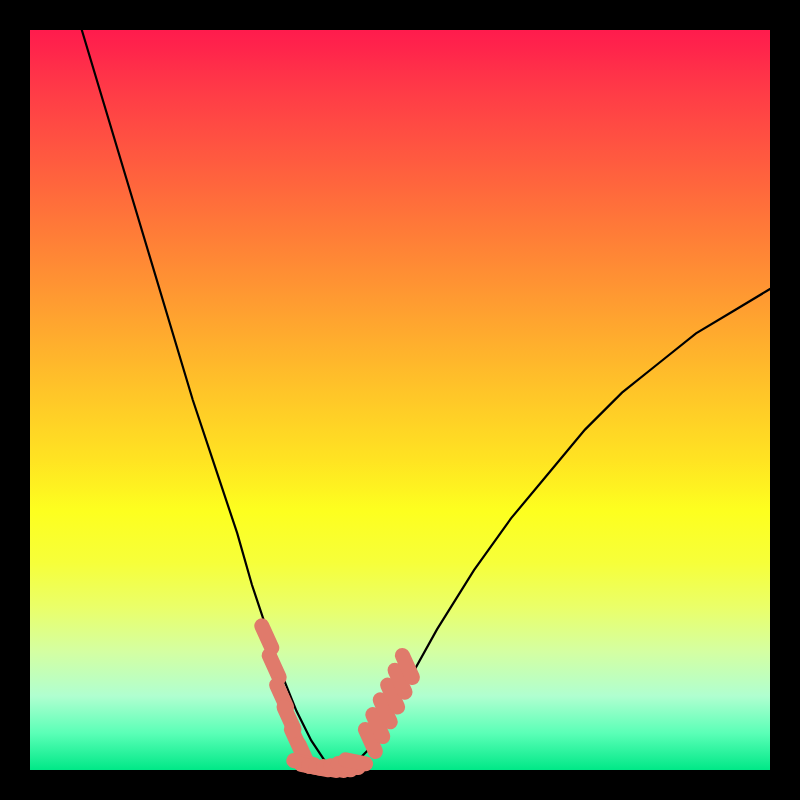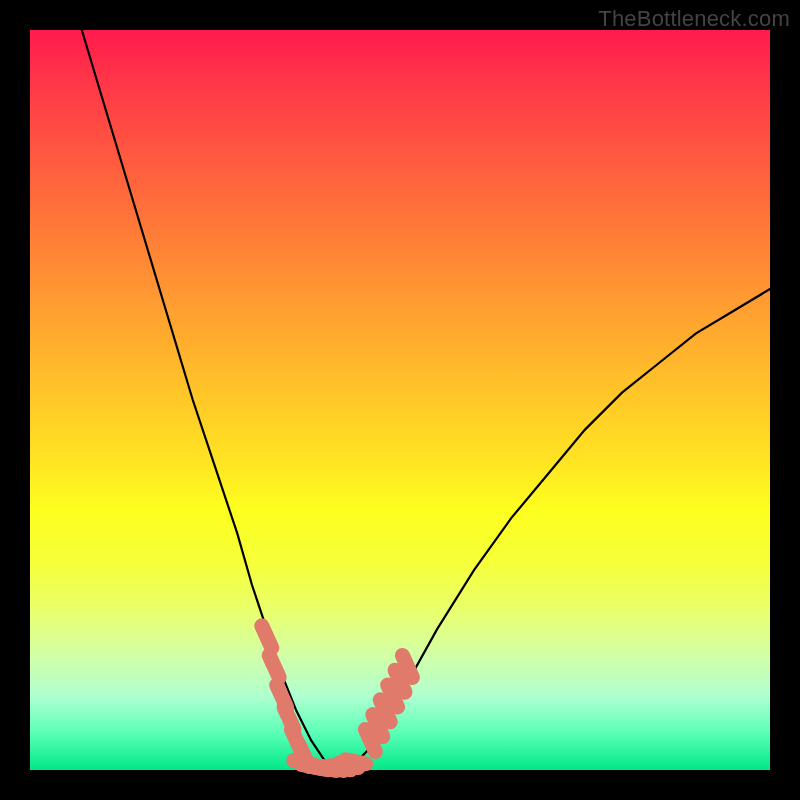--- a/index.html
+++ b/index.html
@@ -87,14 +87,13 @@
           <line x1="315.60" y1="729.86" x2="335.60" y2="733.86" stroke="#e07a6b" stroke-width="15" stroke-linecap="round"></line>
           <line x1="335.40" y1="699.40" x2="345.40" y2="721.40" stroke="#e07a6b" stroke-width="15" stroke-linecap="round"></line>
           <line x1="342.80" y1="684.60" x2="352.80" y2="706.60" stroke="#e07a6b" stroke-width="15" stroke-linecap="round"></line>
           <line x1="350.20" y1="669.80" x2="360.20" y2="691.80" stroke="#e07a6b" stroke-width="15" stroke-linecap="round"></line>
           <line x1="357.60" y1="655.00" x2="367.60" y2="677.00" stroke="#e07a6b" stroke-width="15" stroke-linecap="round"></line>
           <line x1="365.00" y1="640.20" x2="375.00" y2="662.20" stroke="#e07a6b" stroke-width="15" stroke-linecap="round"></line>
           <line x1="372.40" y1="625.40" x2="382.40" y2="647.40" stroke="#e07a6b" stroke-width="15" stroke-linecap="round"></line>
         </g>
     </svg>
   </div>
-  <div class="watermark">TheBottleneck.com</div>
 </div>
 
 </body></html>

